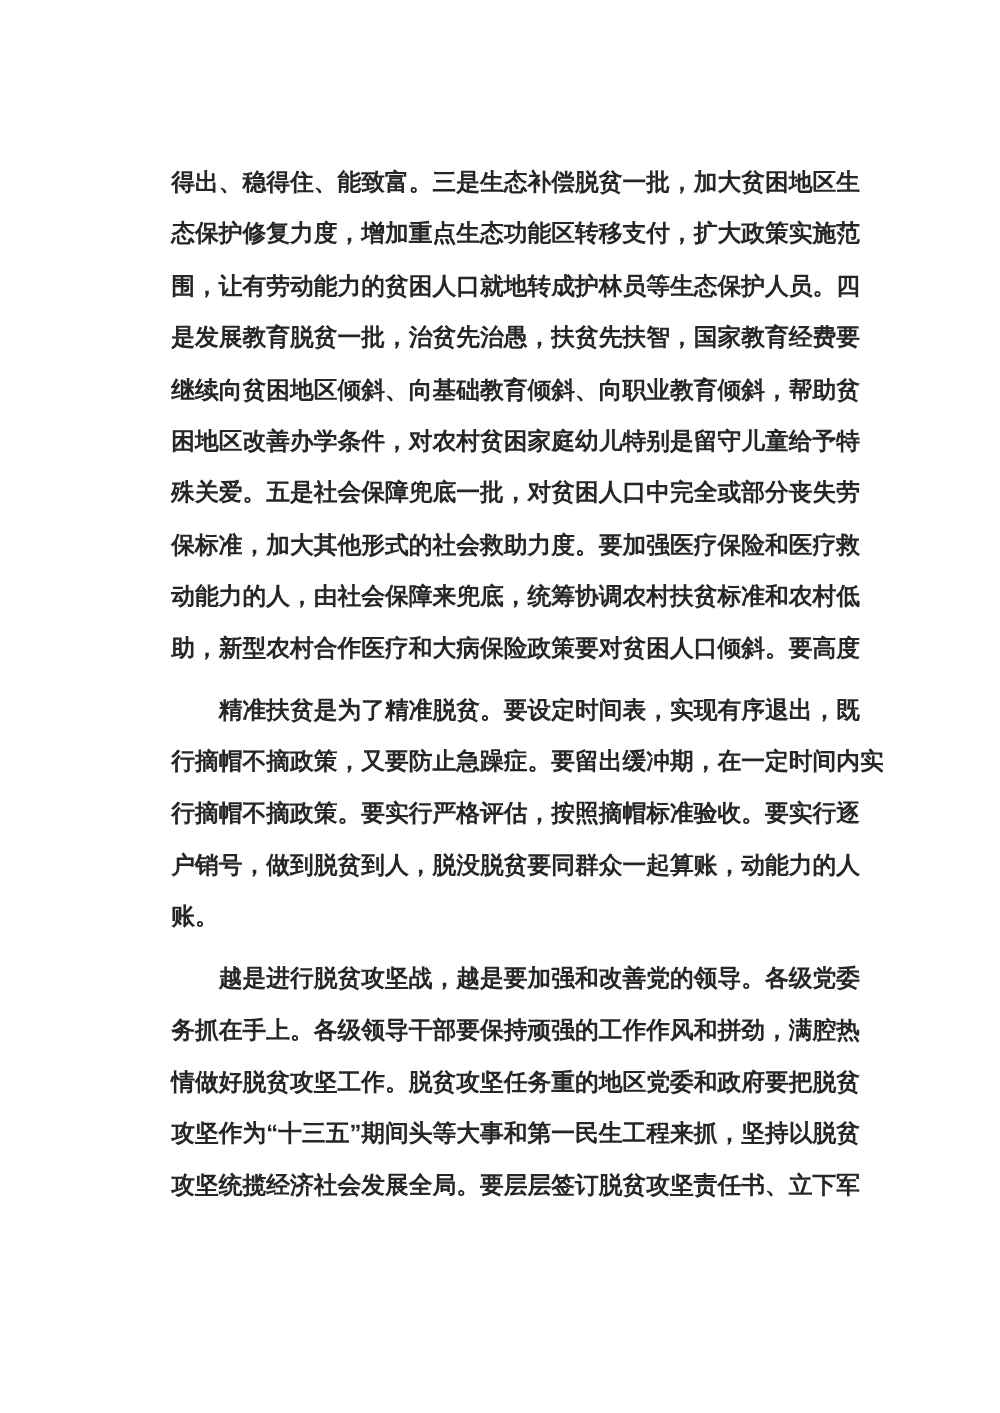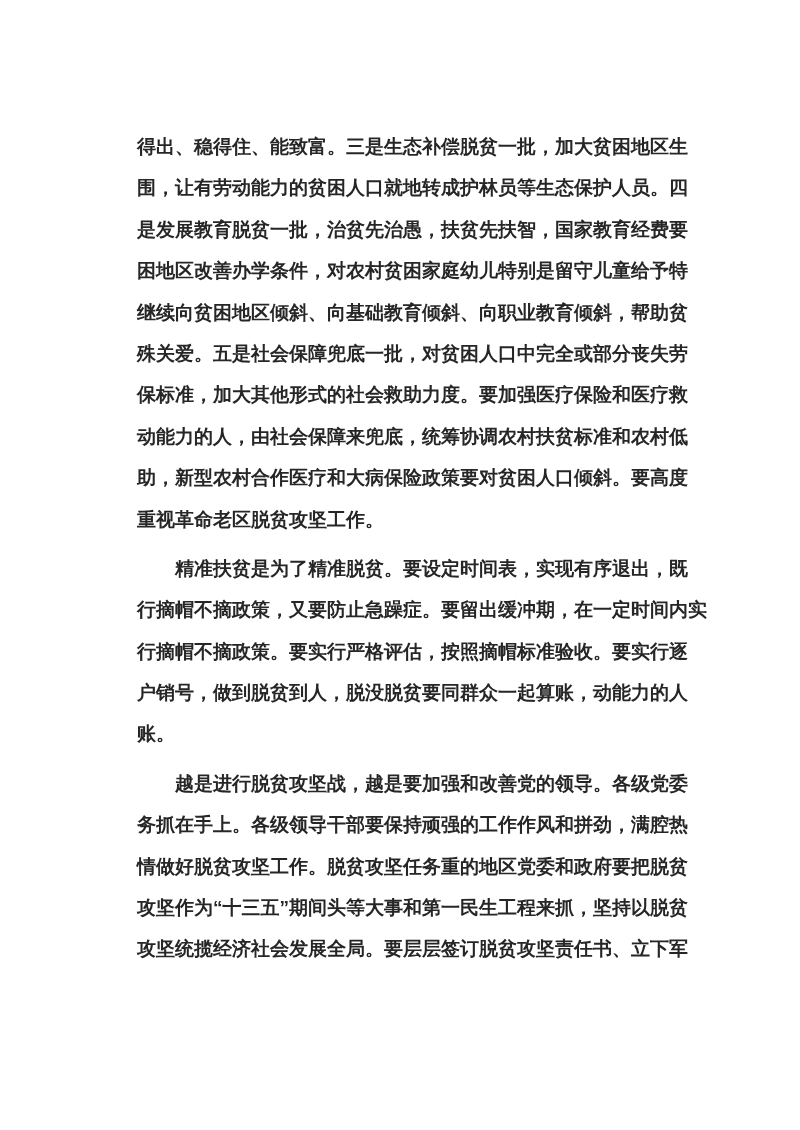--- a/index.html
+++ b/index.html
@@ -42,29 +42,29 @@
   }
 </style>
 </head>
 <body>
 
 <div class="page">
   <div class="page-content">
 
     <div class="paragraph">
       <div class="line">得出、稳得住、能致富。三是生态补偿脱贫一批，加大贫困地区生</div>
+      <div class="line">态保护修复力度，增加重点生态功能区转移支付，扩大政策实施范</div>
       <div class="line">围，让有劳动能力的贫困人口就地转成护林员等生态保护人员。四</div>
       <div class="line">是发展教育脱贫一批，治贫先治愚，扶贫先扶智，国家教育经费要</div>
+      <div class="line">继续向贫困地区倾斜、向基础教育倾斜、向职业教育倾斜，帮助贫</div>
       <div class="line">困地区改善办学条件，对农村贫困家庭幼儿特别是留守儿童给予特</div>
-      <div class="line">继续向贫困地区倾斜、向基础教育倾斜、向职业教育倾斜，帮助贫</div>
       <div class="line">殊关爱。五是社会保障兜底一批，对贫困人口中完全或部分丧失劳</div>
       <div class="line">保标准，加大其他形式的社会救助力度。要加强医疗保险和医疗救</div>
       <div class="line">动能力的人，由社会保障来兜底，统筹协调农村扶贫标准和农村低</div>
       <div class="line">助，新型农村合作医疗和大病保险政策要对贫困人口倾斜。要高度</div>
-      <div class="line">重视革命老区脱贫攻坚工作。</div>
     </div>
 
     <div class="paragraph">
       <div class="line indent">精准扶贫是为了精准脱贫。要设定时间表，实现有序退出，既</div>
       <div class="line">行摘帽不摘政策，又要防止急躁症。要留出缓冲期，在一定时间内实</div>
       <div class="line">行摘帽不摘政策。要实行严格评估，按照摘帽标准验收。要实行逐</div>
       <div class="line">户销号，做到脱贫到人，脱没脱贫要同群众一起算账，动能力的人</div>
       <div class="line">账。</div>
     </div>
 

